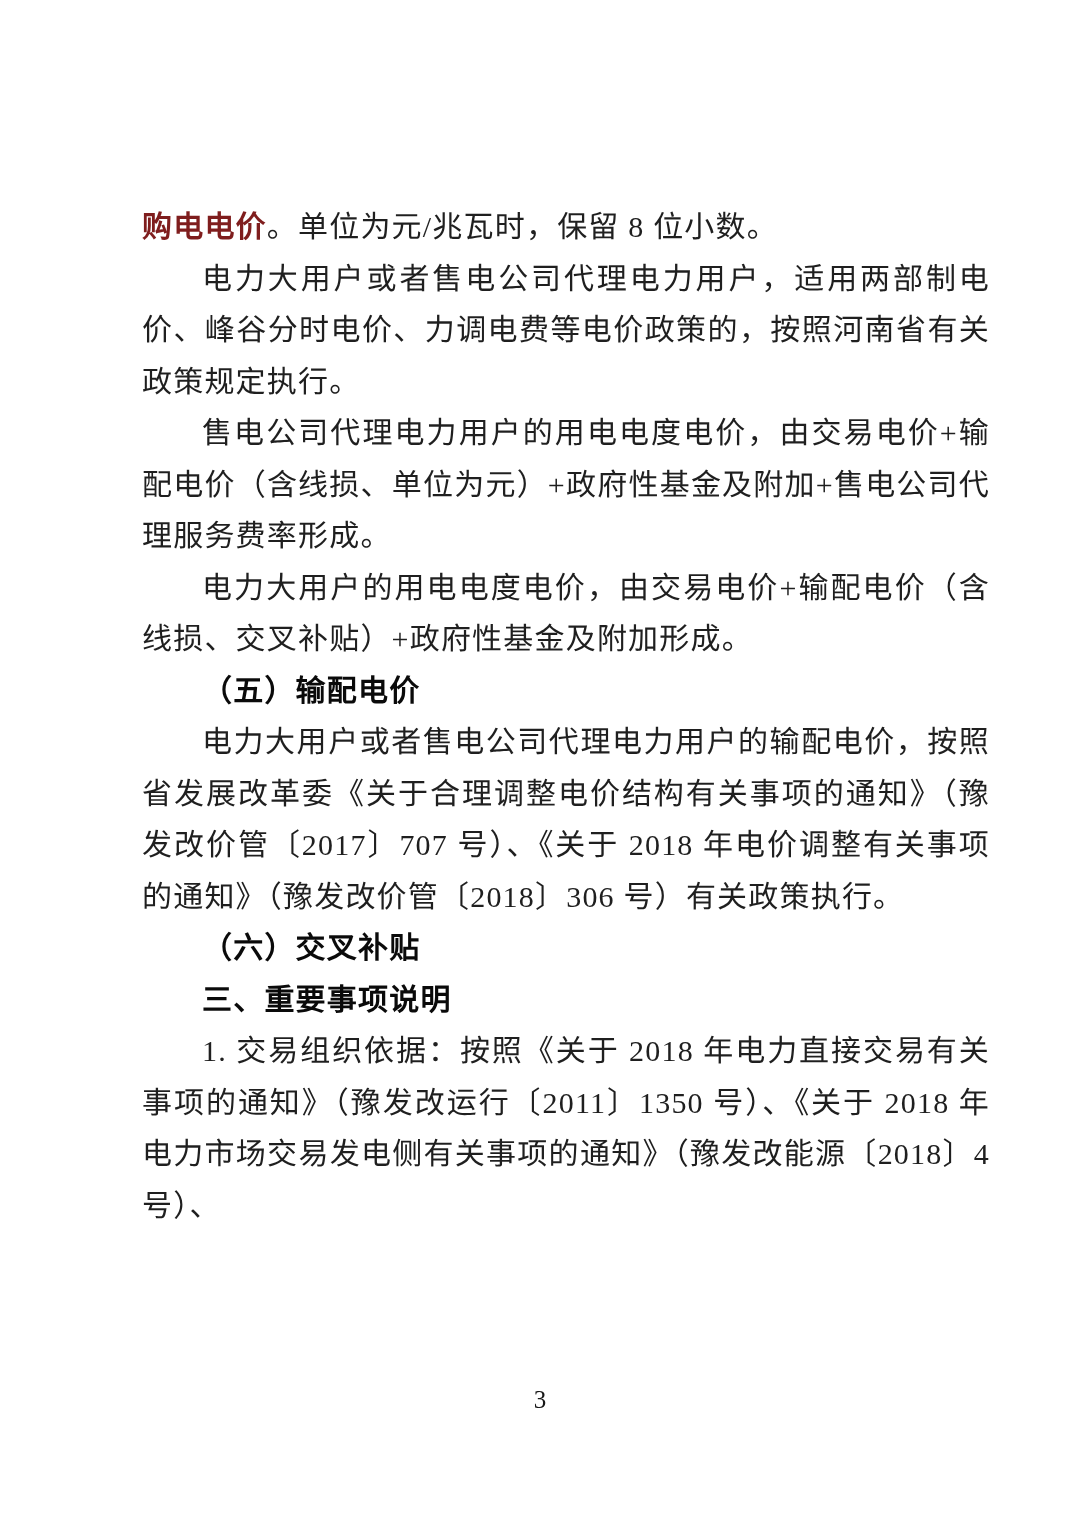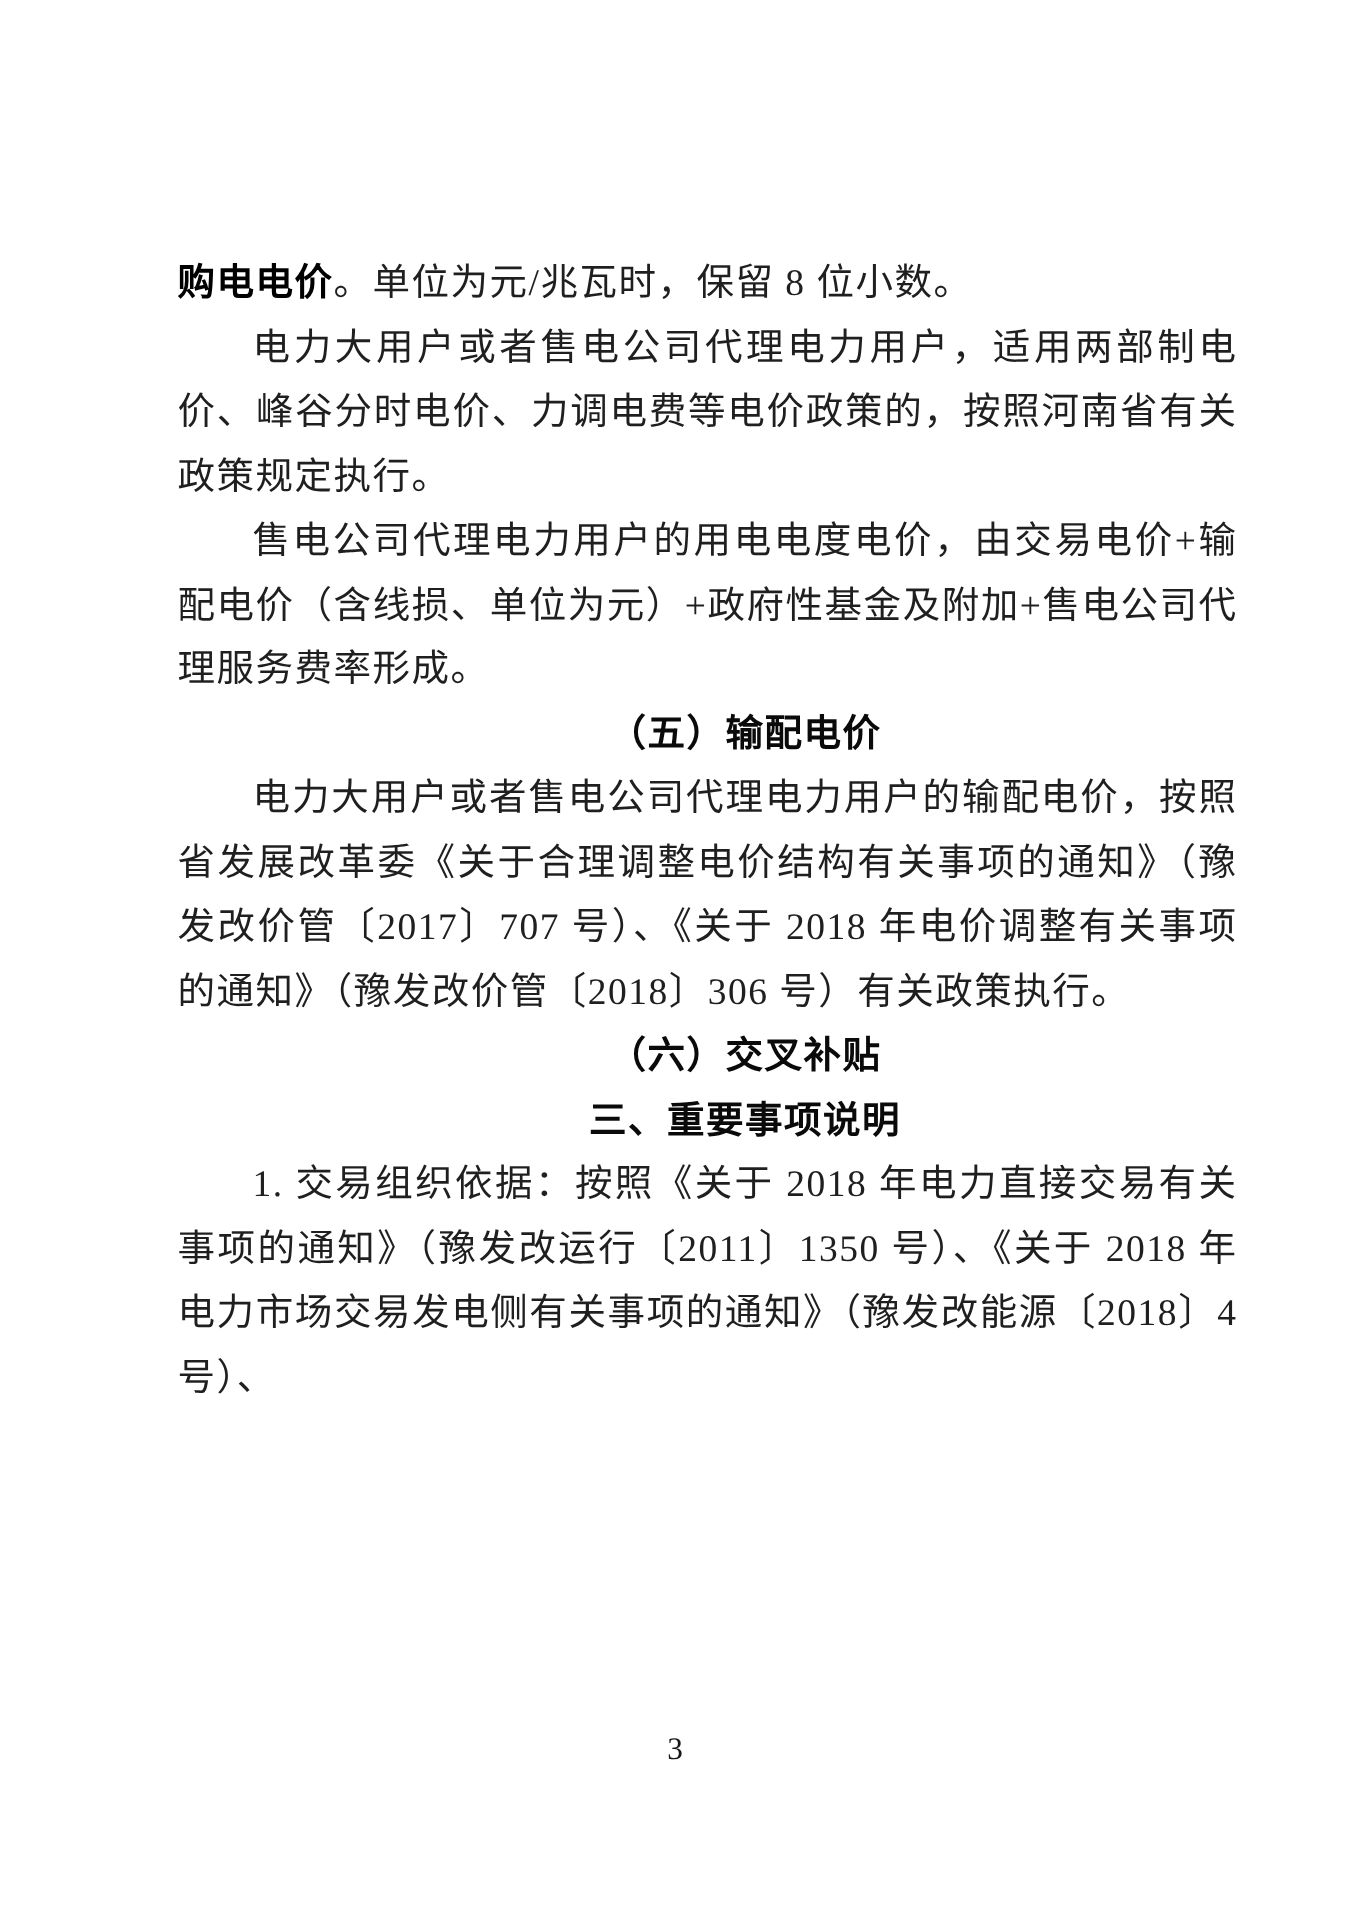--- a/index.html
+++ b/index.html
@@ -24,30 +24,30 @@
     line-height: 51.5px;
     color: #1f1f1f;
     text-align: justify;
     letter-spacing: 0.04em;
   }
   .para { text-indent: 2em; }
   .para.no-indent { text-indent: 0; }
   .lead-bold {
     font-family: "Liberation Sans", "DejaVu Sans", sans-serif;
     font-weight: 700;
-    color: #000000;
+    color: #7f1d1d;
   }
   .heading {
     font-family: "Liberation Sans", "DejaVu Sans", sans-serif;
     font-weight: 700;
     font-size: 30px;
     line-height: 51.5px;
     text-indent: 2em;
     color: #0a0a0a;
-    text-align: center;
+    text-align: left;
   }
   .page-footer {
     position: absolute;
     left: 0;
     right: 0;
     top: 1386px;
     text-align: center;
   }
   .page-number {
     font-family: "Liberation Serif", "DejaVu Serif", serif;
@@ -61,20 +61,21 @@
 <div class="page">
 
   <main class="doc-body">
 
     <p class="para no-indent"><span class="lead-bold">购电电价</span><span>。单位为元/兆瓦时，保留 8 位小数。</span></p>
 
     <p class="para">电力大用户或者售电公司代理电力用户，适用两部制电价、峰谷分时电价、力调电费等电价政策的，按照河南省有关政策规定执行。</p>
 
     <p class="para">售电公司代理电力用户的用电电度电价，由交易电价+输配电价（含线损、单位为元）+政府性基金及附加+售电公司代理服务费率形成。</p>
 
+    <p class="para">电力大用户的用电电度电价，由交易电价+输配电价（含线损、交叉补贴）+政府性基金及附加形成。</p>
 
     <h2 class="heading">（五）输配电价</h2>
 
     <p class="para">电力大用户或者售电公司代理电力用户的输配电价，按照省发展改革委《关于合理调整电价结构有关事项的通知》（豫发改价管〔2017〕707 号）、《关于 2018 年电价调整有关事项的通知》（豫发改价管〔2018〕306 号）有关政策执行。</p>
 
     <h2 class="heading">（六）交叉补贴</h2>
 
 
     <h2 class="heading">三、重要事项说明</h2>
 

